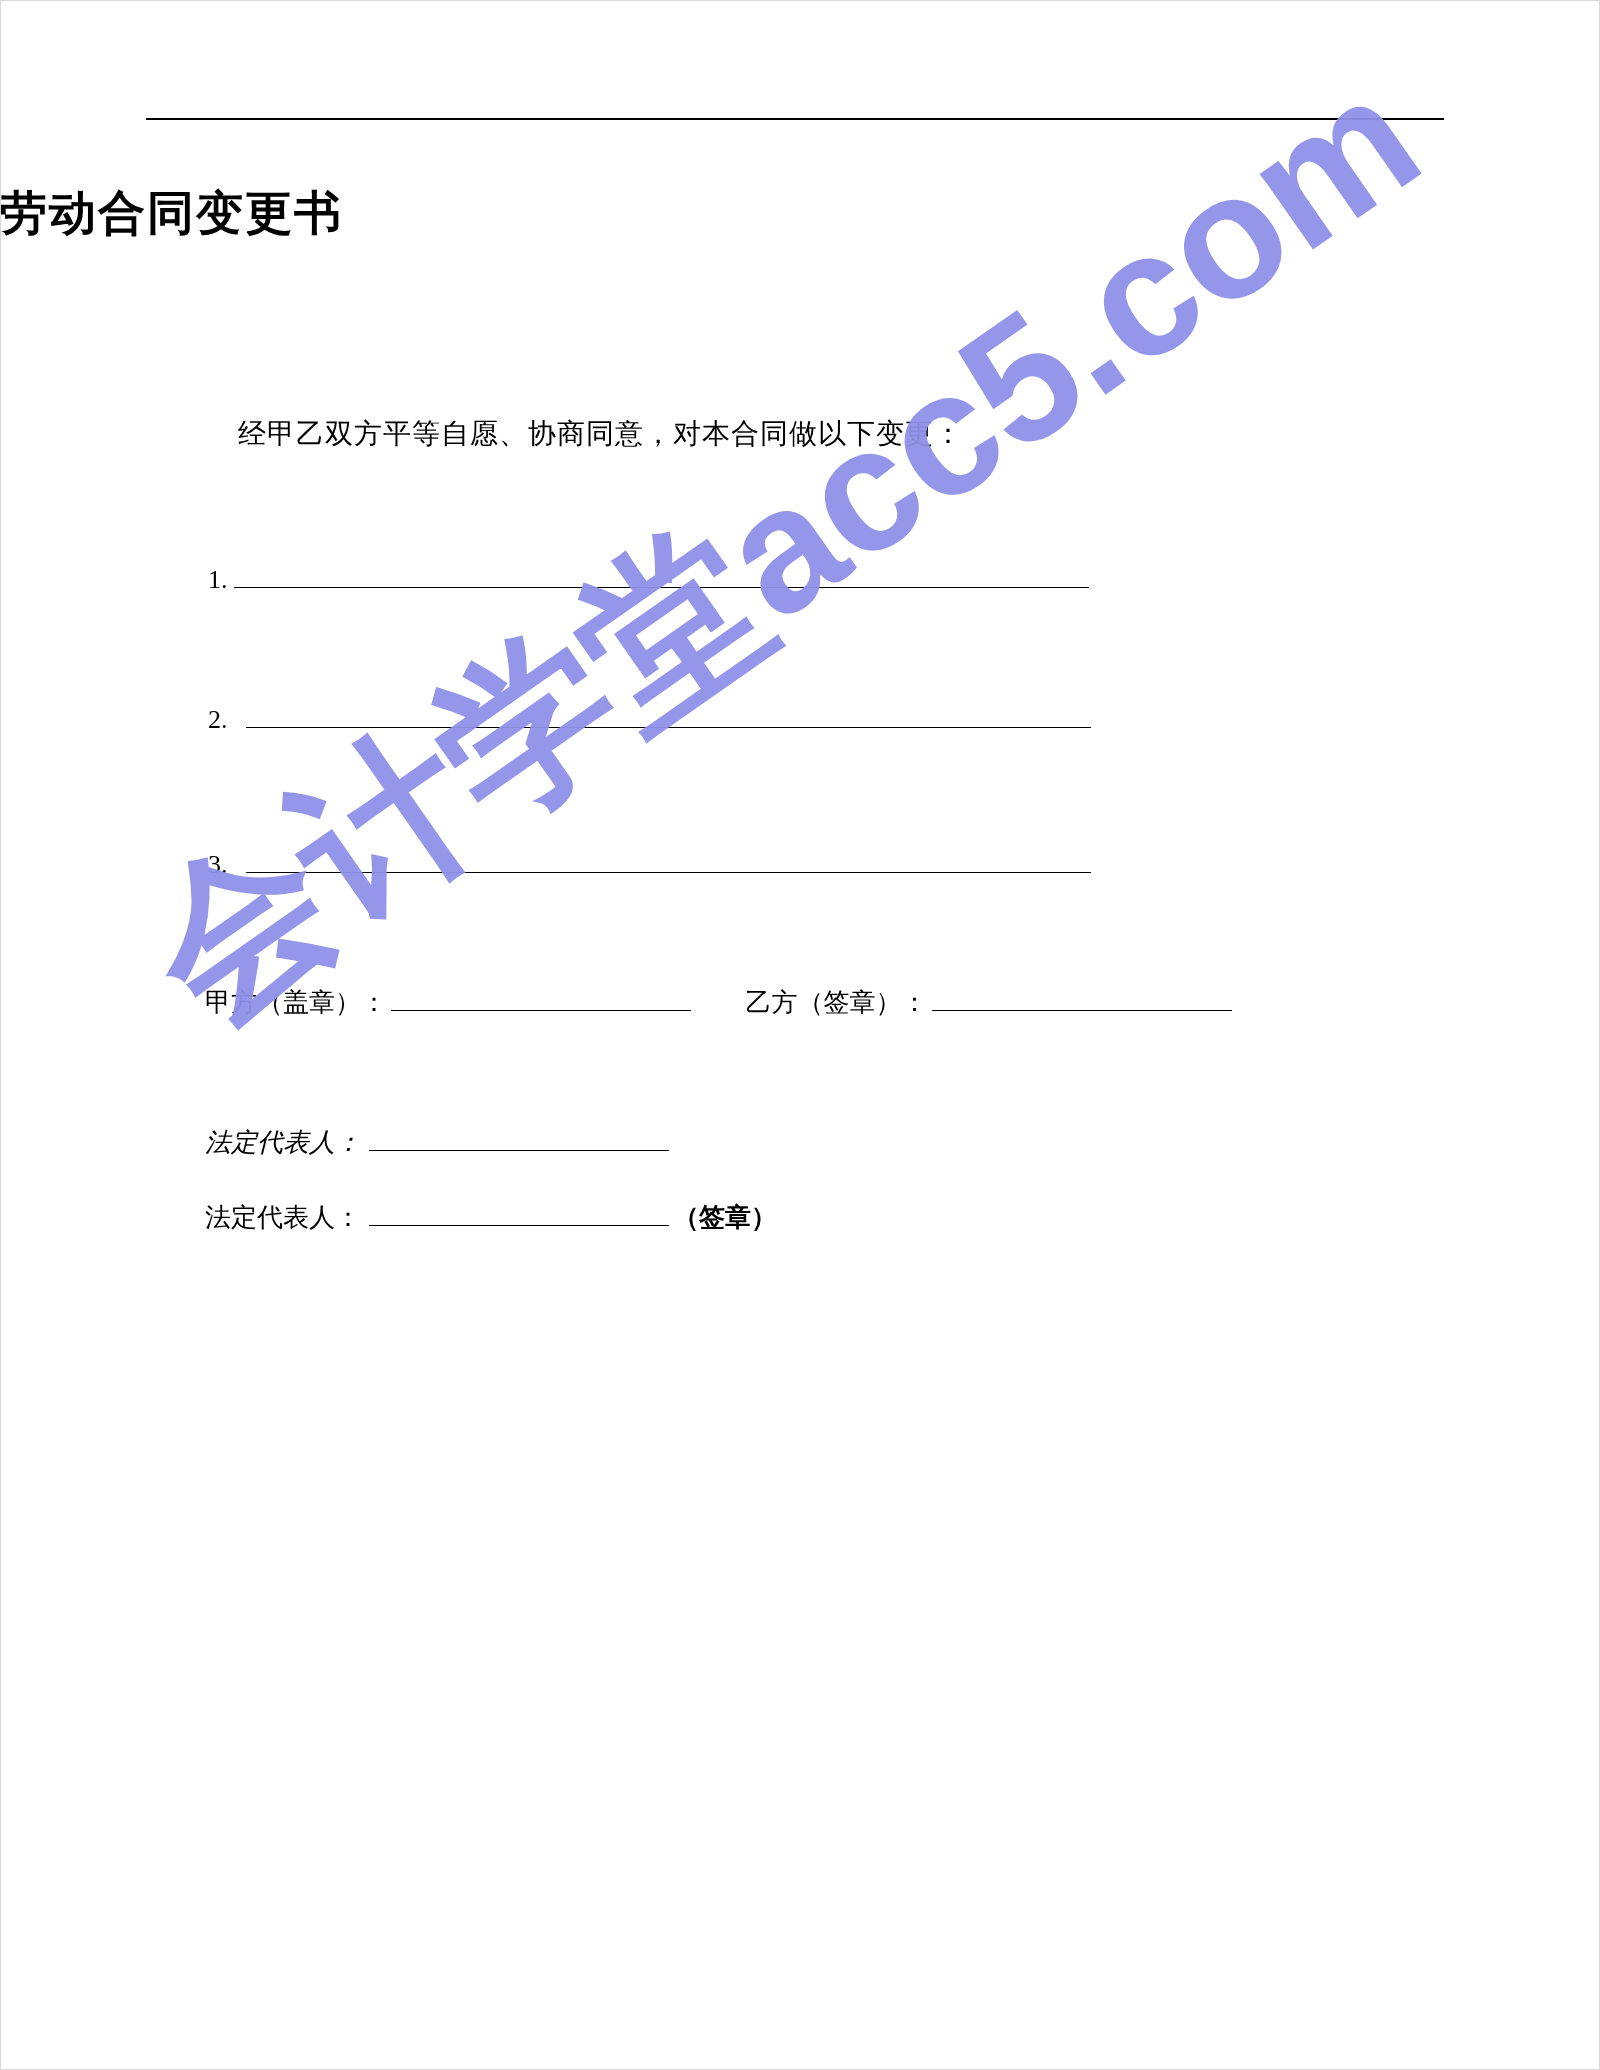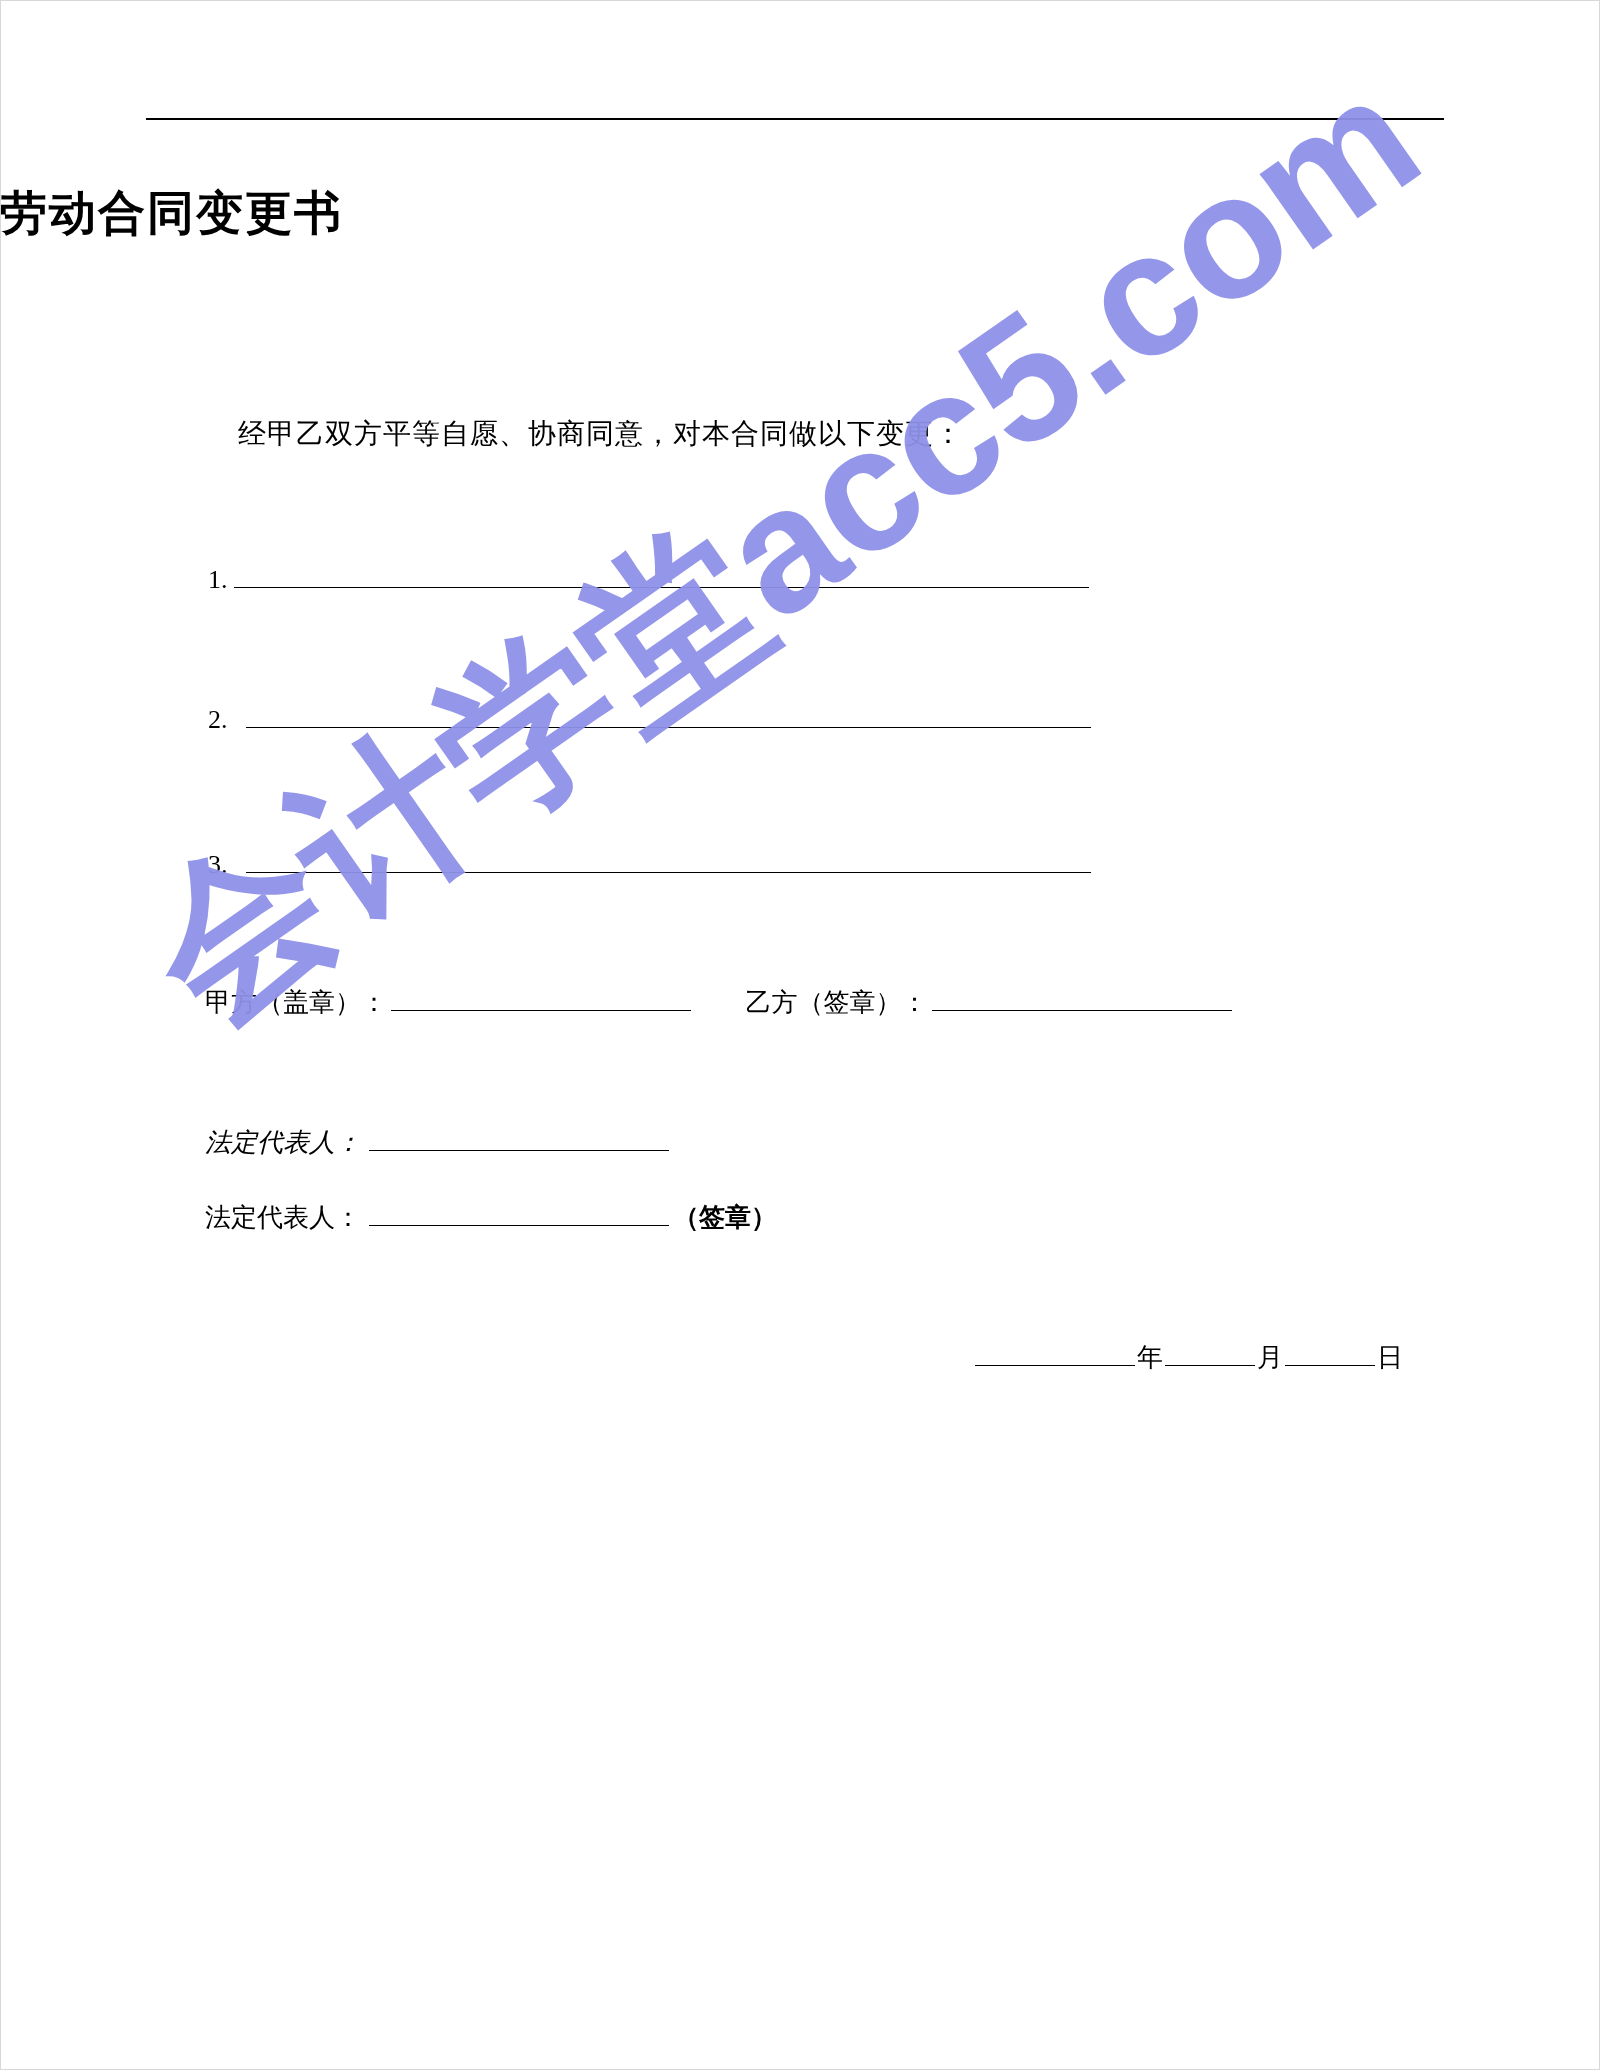--- a/index.html
+++ b/index.html
@@ -188,21 +188,18 @@
   </div>
 
   <div class="legal-rep">
     <span>法定代表人：</span><span class="blank-line"></span>
   </div>
 
   <div class="agent">
     <span>法定代表人：</span><span class="blank-line"></span><span class="suffix">（签章）</span>
   </div>
 
-  <div class="date-line">
-    <span class="bl-long"></span><span class="unit">年</span><span class="bl-short"></span><span class="unit">月</span><span class="bl-short"></span><span class="unit">日</span>
-  </div>
 
   <div class="watermark">
     <div class="watermark-text">会计学堂acc5.com</div>
   </div>
 
 </div>
 
 </body></html>

